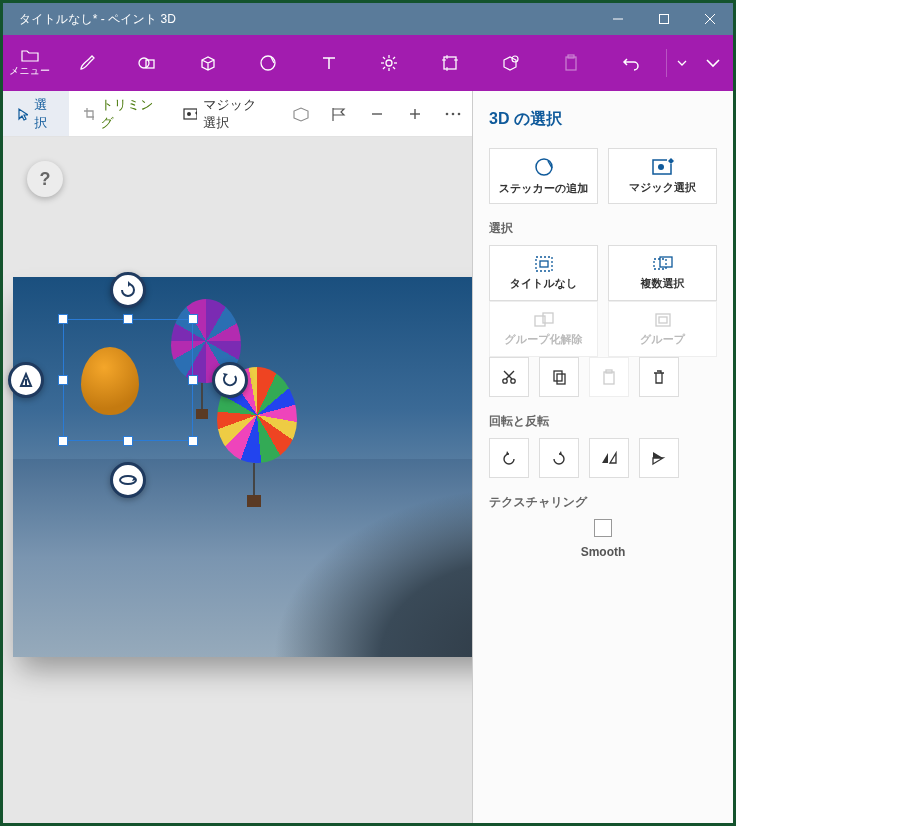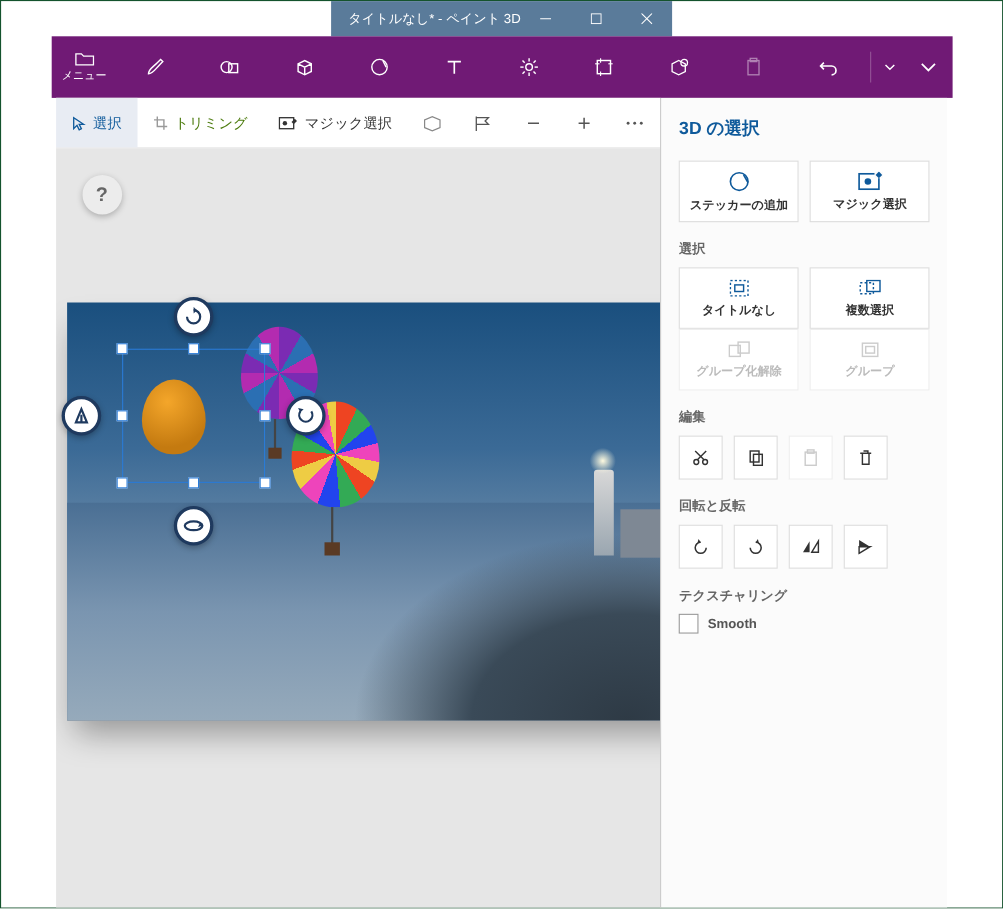--- a/index.html
+++ b/index.html
@@ -1,25 +1,25 @@
 <!DOCTYPE html>
 <html><head>
 <meta charset="utf-8">
 <style>
 * { margin: 0; padding: 0; box-sizing: border-box; font-family: "Segoe UI", "Yu Gothic UI", sans-serif; }
 body { background: #fff; width: 912px; height: 826px; overflow: hidden; }
-.window { width: 912px; height: 826px; border: 1px solid #14532d; display: flex; flex-direction: column; align-items: center; }
+.window { width: 736px; height: 826px; border: 3px solid #14532d; display: flex; flex-direction: column; }
 
 
 .titlebar { height: 32px; background: #5a7b9a; display: flex; align-items: center; color: #fff; font-size: 12px; }
 .titlebar .title { padding-left: 16px; flex: 1; }
 .titlebar .winbtn { width: 46px; height: 32px; display: flex; align-items: center; justify-content: center; color: #fff; }
 
 
-.toptoolbar { height: 56px; background: #701a75; display: flex; align-items: center; color: #fff; }
+.toptoolbar { height: 56px; background: #a21caf; display: flex; align-items: center; color: #fff; }
 .menu-btn { width: 60px; display:flex; flex-direction:column; align-items:center; justify-content:center; height:100%; font-size:10px; gap:2px;}
 .tool-btn { width: 68px; height: 100%; display: flex; align-items: center; justify-content: center; }
 .spacer { flex: 1; }
 .divider-v { width: 1px; height: 28px; background: rgba(255,255,255,0.25); margin: 0 4px; }
 
 
 .main { flex: 1; display: flex; min-height: 0; }
 .canvas-area { flex: 1; background: #e6e6e6; position: relative; border-right: 1px solid #ccc; display:flex; flex-direction:column;}
 .subtoolbar { height: 46px; background: #fff; border-bottom: 1px solid #e2e2e2; display: flex; align-items: center; }
 .sub-btn { height: 100%; display: flex; align-items: center; gap: 6px; padding: 0 14px; font-size: 13px; color: #333; }
@@ -61,21 +61,21 @@
 .panel-title { color:#0f5a9b; font-size:16px; margin-bottom:18px; }
 .section-label { color:#666; font-size:12px; margin:16px 0 8px; }
 .btn-row { display:flex; gap:10px; }
 .big-btn { flex:1; background:#fff; border:1px solid #ddd; height:56px; display:flex; flex-direction:column; align-items:center; justify-content:center; gap:4px; font-size:11px; color:#333; }
 .big-btn .ic { color:#0f5a9b; }
 .big-btn.disabled { color:#bbb; border-color:#eee; }
 .big-btn.disabled .ic { color:#ccc; }
 .icon-row { display:flex; gap:10px; }
 .icon-btn-sm { width:40px; height:40px; background:#fff; border:1px solid #ddd; display:flex; align-items:center; justify-content:center; color:#333; }
 .icon-btn-sm.disabled { color:#ccc; border-color:#eee; }
-.check-row { display:flex; align-items:center; gap:8px; margin-top:8px;}
+.check-row { display:flex; align-items:center; gap:8px; margin-top:8px;flex-direction:column;}
 .checkbox { width:18px; height:18px; border:1.5px solid #999; background:#fff;}
 
 svg { display:block; }
 </style>
 </head>
 <body>
 
 <div class="window">
 
   <div class="titlebar">
@@ -362,21 +362,20 @@
           <span class="ic">
             <svg width="18" height="16">
                 <rect x="2" y="2" width="14" height="12" fill="none" stroke="#ccc" stroke-width="1.3"></rect>
                 <rect x="5" y="5" width="8" height="6" fill="none" stroke="#ccc" stroke-width="1.3"></rect>
               </svg>
           </span>
           <span>グループ</span>
         </div>
       </div>
 
-      <div class="section-label">編集</div>
       <div class="icon-row">
         <div class="icon-btn-sm">
           <svg width="16" height="16">
               <circle cx="4" cy="12" r="2.2" fill="none" stroke="#333" stroke-width="1.3"></circle>
               <circle cx="12" cy="12" r="2.2" fill="none" stroke="#333" stroke-width="1.3"></circle>
               <line x1="5" y1="10" x2="13" y2="2" stroke="#333" stroke-width="1.3"></line>
               <line x1="11" y1="10" x2="3" y2="2" stroke="#333" stroke-width="1.3"></line>
             </svg>
         </div>
         <div class="icon-btn-sm">

